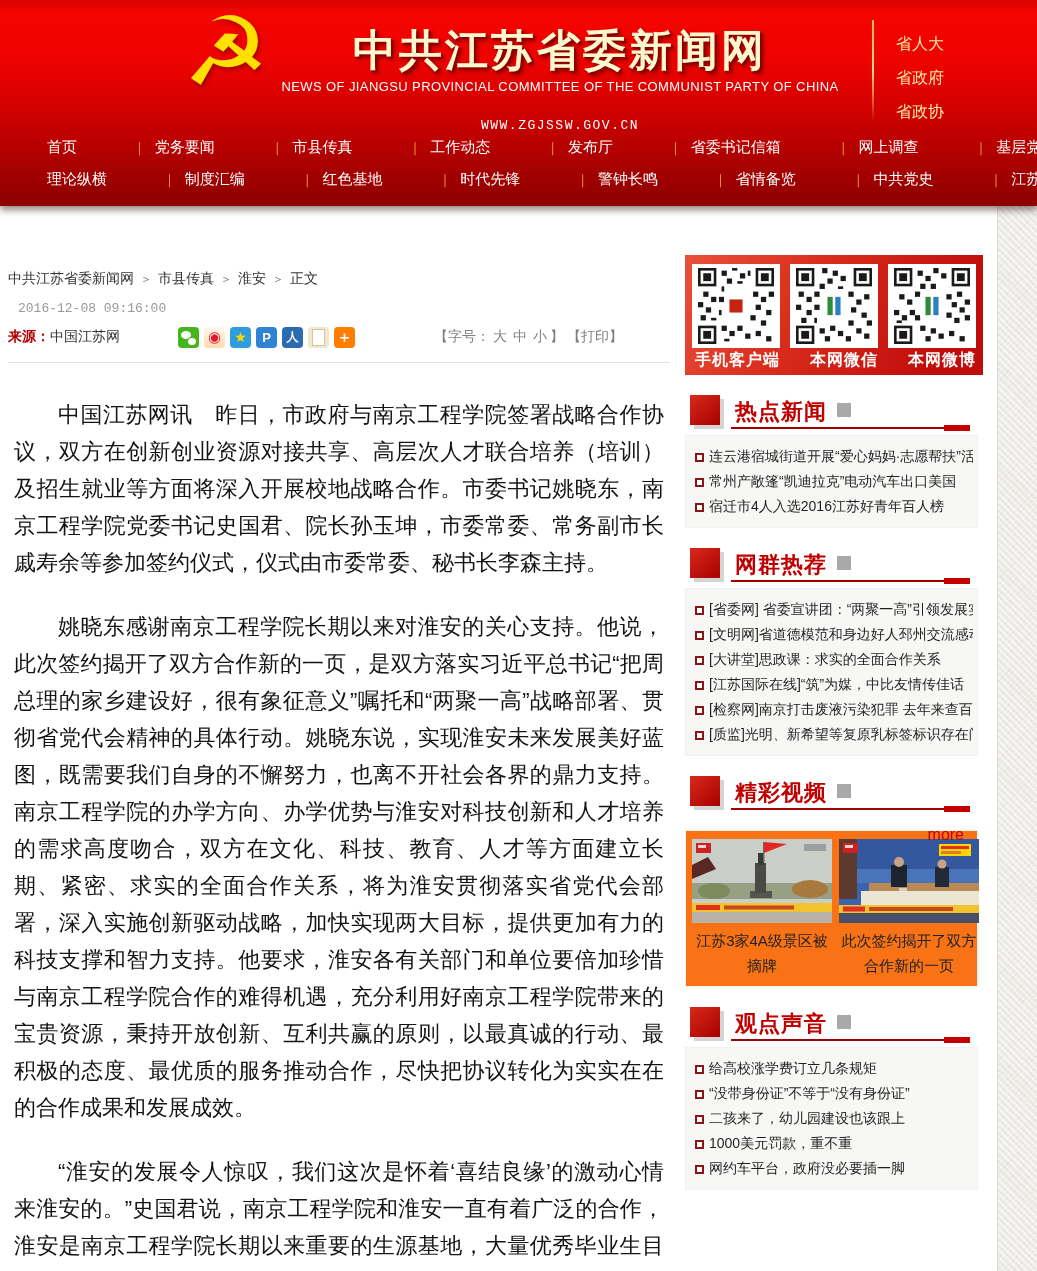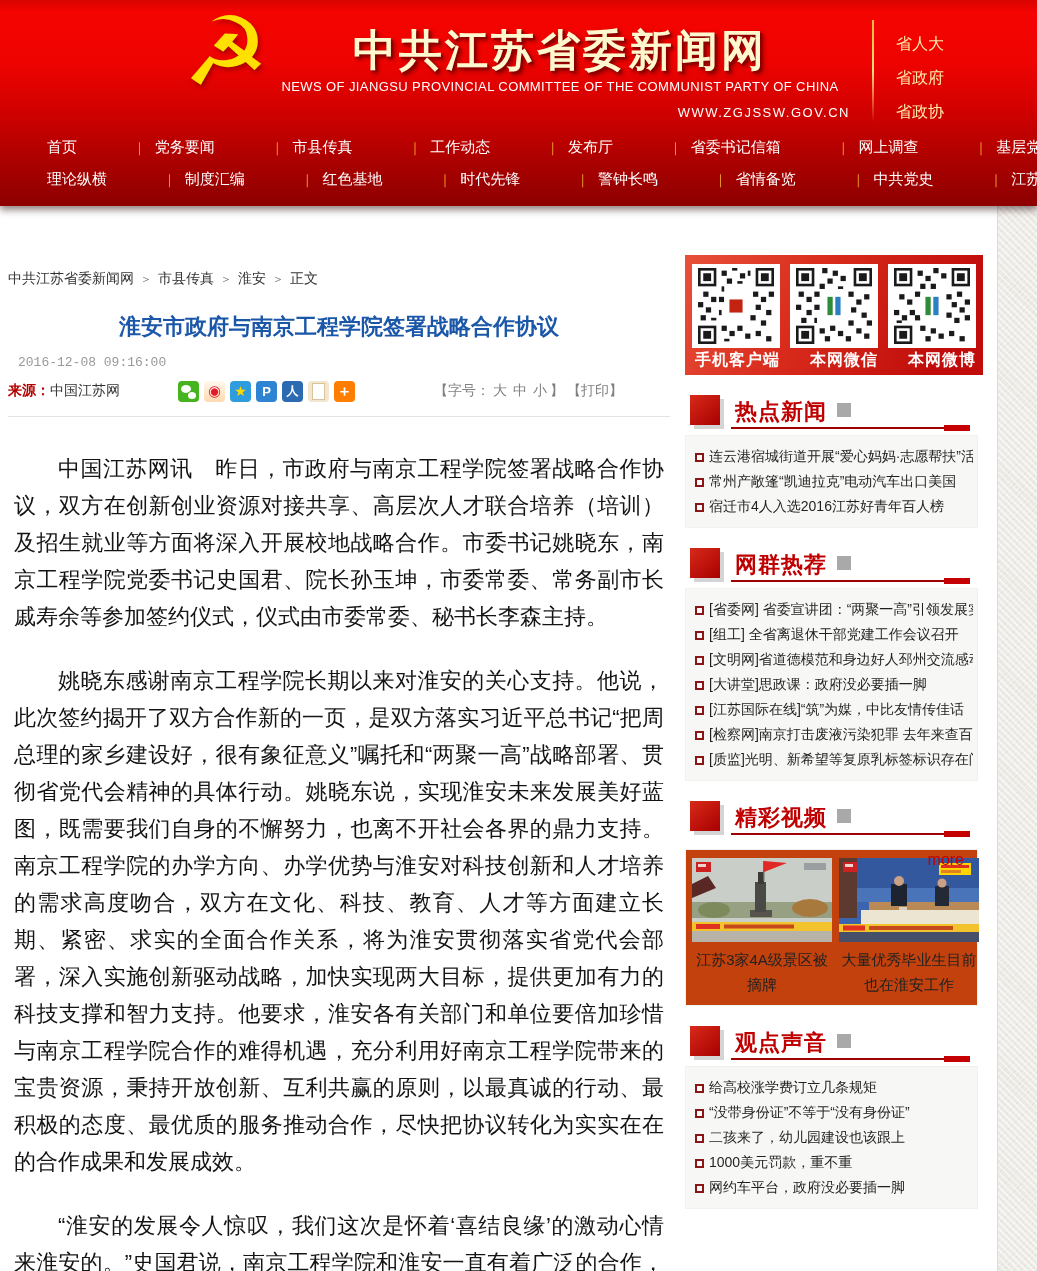--- a/index.html
+++ b/index.html
@@ -15,22 +15,22 @@
   .site-header { position:relative; width:1037px; height:206px; z-index:3;
     background:linear-gradient(#d80300, #f50400 6%, #ee0300 30%, #cf0100 55%, #a90000 80%, #8d0000 100%);
     box-shadow:0 4px 7px rgba(40,10,10,.5); }
   .emblem { position:absolute; left:183px; top:2px; font-size:96px; line-height:100px;
     color:#ffe000; text-shadow:2px 3px 4px rgba(120,0,0,.6); }
   .site-title { position:absolute; left:340px; top:22px; width:440px; text-align:center;
     font-size:43px; font-weight:bold; letter-spacing:3px; color:#fff8cf;
     text-shadow:2px 2px 1px #8d0000, 3px 3px 4px rgba(90,0,0,.8); }
   .site-sub { position:absolute; left:270px; top:79px; width:580px; text-align:center;
     font-size:13px; color:#ffffff; letter-spacing:.4px; white-space:nowrap; }
-  .site-url { position:absolute; left:270px; top:105px; width:580px; text-align:right;
-    font-size:13px; color:#ffffff; letter-spacing:1.5px; }
+  .site-url { position:absolute; left:270px; top:118px; width:580px; text-align:center;
+    font-size:13px; color:#ffffff; letter-spacing:1.5px;font-family:Liberation Mono, monospace; }
   .gov-divider { position:absolute; left:872px; top:20px; width:2px; height:102px;
     background:linear-gradient(#f9b33c, #ffdf7a 50%, rgba(249,179,60,0)); }
   .gov-links { position:absolute; left:896px; top:27px; list-style:none; }
   .gov-links li { font-size:16px; line-height:34px; color:#ffe9a8; cursor:pointer; }
   .site-nav { position:absolute; left:0; top:131px; width:998px; text-align:center; }
   .nav-row { line-height:31px; font-size:15px; color:#ffffff; white-space:nowrap; }
   .nav-row .itm { cursor:pointer;margin-left:47px; }
   .nav-row .itm + .itm::before { content:"｜"; color:#f7b52c; margin:0 9px; font-size:13px; }
 
   
@@ -86,21 +86,21 @@
   .sec-head .line { position:absolute; left:46px; right:8px; bottom:0; height:2px; background:#9e0202; }
   .sec-head .line::after { content:""; position:absolute; right:0; bottom:-2px; width:26px; height:6px; background:#c40000; }
   .sec-head .more { position:absolute; right:14px; top:2px; font-size:16px; color:#c00000; cursor:pointer;margin-top:48px; }
 
   .sec-list { margin-top:6px; background:#f7f7f6; border:1px solid #f1f1ef; padding:8px 4px 8px 6px; list-style:none; }
   .sec-list li { position:relative; padding-left:17px; line-height:25px; font-size:14px; color:#1f1f1f;
     white-space:nowrap; overflow:hidden; cursor:pointer; }
   .sec-list li::before { content:""; position:absolute; left:3px; top:9px; width:5px; height:5px;
     background:#fff; border:2px solid #8b1414; }
 
-  .video-row, .gallery-row { margin-top:14px; display:flex; gap:7px; background:#c2410c; border:1px solid #f1f1ef; padding:8px 6px; }
+  .video-row, .gallery-row { margin-top:20px; display:flex; gap:7px; background:#f97316; border:1px solid #f1f1ef; padding:8px 6px; }
   .video { width:142px; cursor:pointer; }
   .thumb { width:140px; height:84px; display:block; }
   .vcap { margin-top:5px; font-size:15px; color:#222; text-align:center; line-height:25px; }
 </style>
 </head>
 <body>
 
 <div class="stage">
 
   <header class="site-header">
@@ -124,21 +124,20 @@
     </nav>
   </header>
 
   <div class="content-row">
 
     <main class="article-col">
       <div class="breadcrumb">
         <span class="crumb">中共江苏省委新闻网</span><span class="crumb">市县传真</span><span class="crumb">淮安</span><span class="crumb">正文</span>
       </div>
 
-      <h1 class="art-title">淮安市政府与南京工程学院签署战略合作协议</h1>
       <div class="art-date">2016-12-08 09:16:00</div>
 
       <div class="meta-row">
         <span class="src-label">来源：</span>
         <span class="src-val">中国江苏网</span>
         <div class="share-bar">
           <span class="sicon wechat"></span>
           <span class="sicon weibo">◉</span>
           <span class="sicon qzone">★</span>
           <span class="sicon pengyou">P</span>
@@ -327,23 +326,22 @@
       </ul>
 
       <div class="sec-head">
         <span class="badge"></span>
         <span class="t">网群热荐</span>
         <span class="gsq"></span>
         <span class="line"></span>
       </div>
       <ul class="sec-list">
         <li>[省委网]  省委宣讲团：“两聚一高”引领发展实践</li>
-        <li>[组工]  全省离退休干部党建工作会议召开</li>
         <li>[文明网]省道德模范和身边好人邳州交流感动网友</li>
-        <li>[大讲堂]思政课：政府没必要插一脚</li>
+        <li>[大讲堂]思政课：求实的全面合作关系</li>
         <li>[江苏国际在线]“筑”为媒，中比友情传佳话</li>
         <li>[检察网]南京打击废液污染犯罪 去年来查百余案</li>
         <li>[质监]光明、新希望等复原乳标签标识存在问题</li>
       </ul>
 
       <div class="sec-head">
         <span class="badge"></span>
         <span class="t">精彩视频</span>
         <span class="gsq"></span>
         <span class="line"></span>
@@ -388,21 +386,21 @@
             <rect x="100" y="5" width="32" height="12" fill="#ffd400"></rect>
             <rect x="102" y="7" width="28" height="3" fill="#e03022"></rect>
             <rect x="102" y="12" width="20" height="3" fill="#e08022"></rect>
             <rect x="4" y="4" width="15" height="10" fill="#cc2222"></rect>
             <rect x="6" y="6" width="8" height="3" fill="#fff" opacity=".8"></rect>
             <rect y="66" width="140" height="8" fill="#f2c32d"></rect>
             <rect x="4" y="67.5" width="22" height="5" fill="#e03022"></rect>
             <rect x="30" y="68" width="84" height="4" fill="#c8481e"></rect>
             <rect y="74" width="140" height="10" fill="#46506a"></rect>
           </svg>
-          <div class="vcap">大量优秀毕业生目前也在淮安工作</div>
+          <div class="vcap">此次签约揭开了双方合作新的一页</div>
         </div>
       </div>
 
       <div class="sec-head">
         <span class="badge"></span>
         <span class="t">观点声音</span>
         <span class="gsq"></span>
         <span class="line"></span>
       </div>
       <ul class="sec-list">

